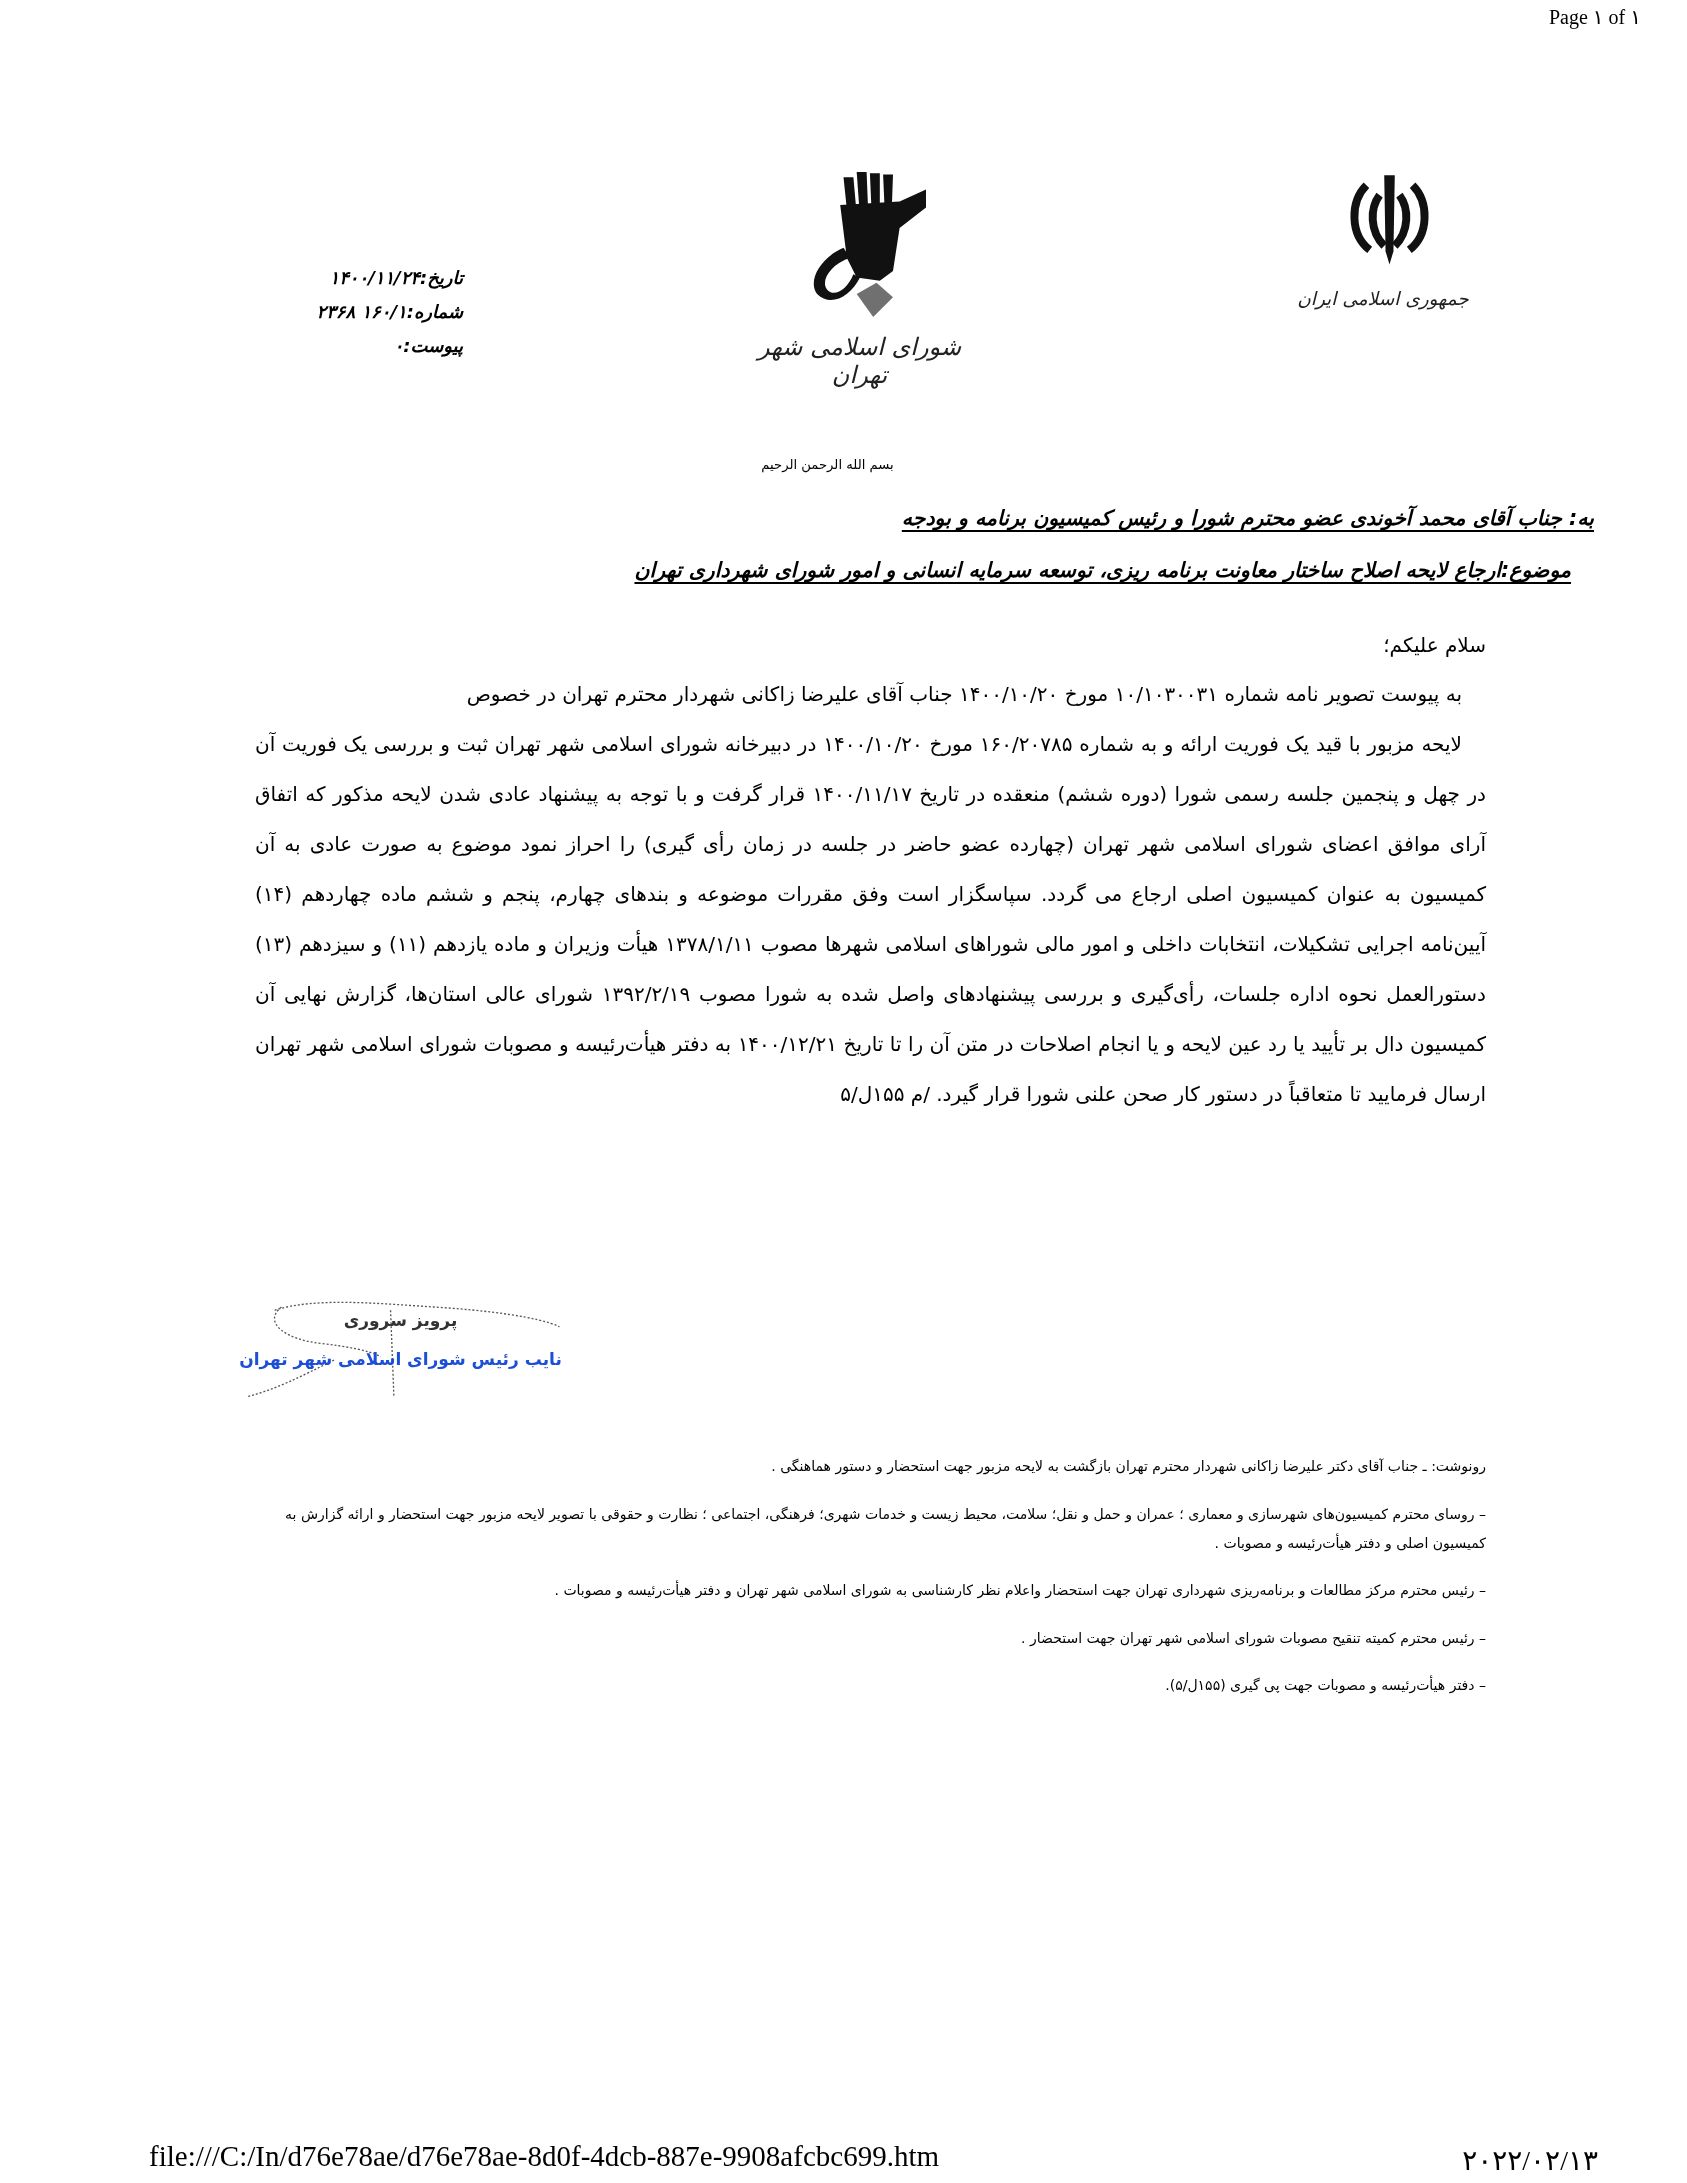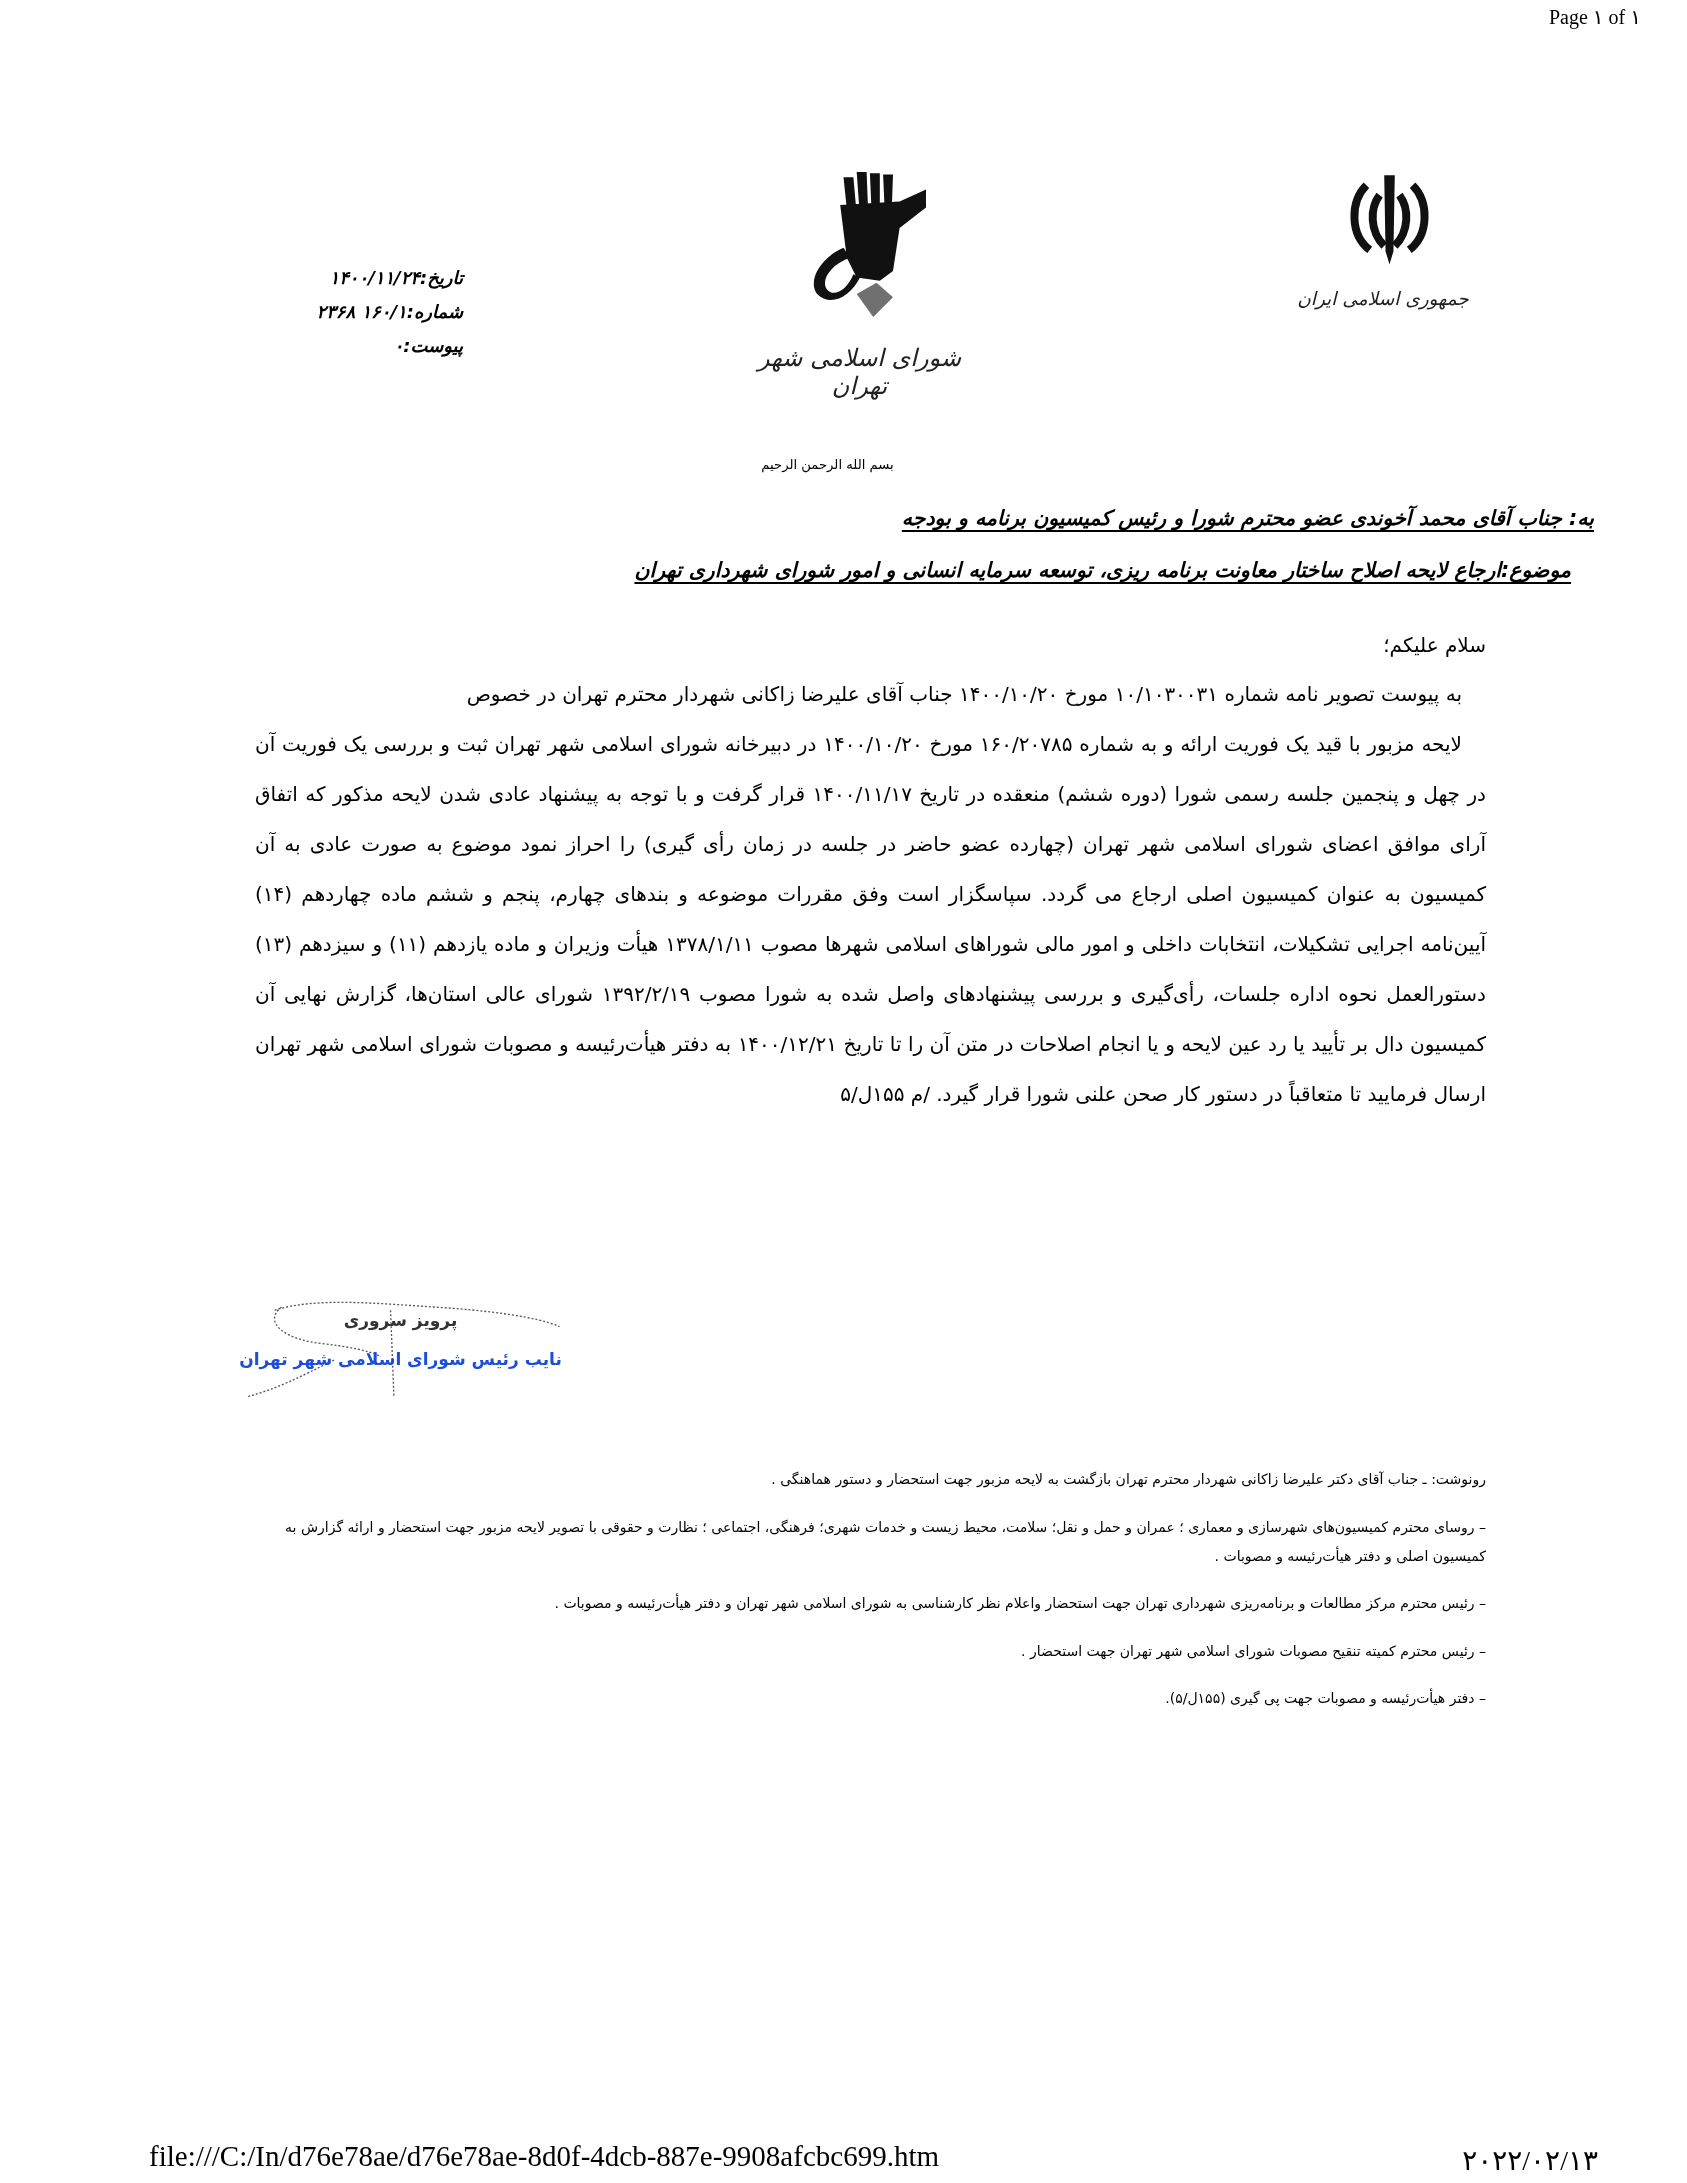--- a/index.html
+++ b/index.html
@@ -4,42 +4,42 @@
 <style>
   html, body { margin: 0; padding: 0; background: #ffffff; }
   body { width: 1687px; height: 2183px; position: relative; overflow: hidden; color: #000; font-family: "DejaVu Sans", sans-serif; }
 
   .page-num { position: absolute; top: 5px; right: 46px; font-family: "Liberation Serif", serif; font-size: 20px; }
 
   .meta { position: absolute; left: 291px; top: 261px; width: 172px; direction: rtl; text-align: right; font-family: "DejaVu Sans", sans-serif; font-weight: bold; font-style: italic; font-size: 18px; line-height: 34px; }
 
   .council-logo { position: absolute; left: 734px; top: 165px; width: 251px; height: 225px; }
   .council-logo .emblem { position: absolute; left: 60px; top: 0; width: 132px; height: 159px; }
-  .council-logo .caption { position: absolute; left: 0; top: 179px; width: 251px; text-align: center; direction: rtl; font-family: "DejaVu Serif", serif; font-style: italic; font-size: 24px; color: #222; }
+  .council-logo .caption { position: absolute; left: 0; top: 168px; width: 251px; text-align: center; direction: rtl; font-family: "DejaVu Serif", serif; font-style: italic; font-size: 24px; color: #222; }
 
   .iran-logo { position: absolute; left: 1297px; top: 172px; width: 172px; height: 159px; }
   .iran-logo .emblem { position: absolute; left: 46px; top: 0; width: 93px; height: 99px; }
   .iran-logo .caption { position: absolute; left: 0; top: 116px; width: 172px; text-align: center; direction: rtl; font-family: "DejaVu Serif", serif; font-style: italic; font-size: 18.5px; color: #222; }
 
   .basmala { position: absolute; left: 695px; top: 457px; width: 265px; text-align: center; direction: rtl; font-size: 13.2px; }
 
   .addressee { position: absolute; right: 93px; top: 506px; direction: rtl; text-align: right; font-weight: bold; font-style: italic; font-size: 20.5px; text-decoration: underline; text-underline-offset: 5.3px; white-space: nowrap; }
   .subject { position: absolute; right: 116px; top: 558px; direction: rtl; text-align: right; font-weight: bold; font-style: italic; font-size: 20.5px; text-decoration: underline; text-underline-offset: 5.3px; white-space: nowrap; }
 
   .body { position: absolute; left: 255px; width: 1231px; top: 625px; direction: rtl; text-align: justify; font-family: "DejaVu Sans", sans-serif; font-size: 20px; }
   .body .greet { line-height: 40px; margin-bottom: 4px; }
   .body p { margin: 0; line-height: 50px; text-indent: 24px; text-align: justify; text-align-last: right; }
   .body p.small { font-size: 14.6px; text-indent: 0; line-height: 33px; }
 
   .signature { position: absolute; left: 235px; top: 1297px; width: 331px; height: 106px; }
   .signature .scribble { position: absolute; left: 0; top: 0; width: 331px; height: 106px; }
   .signature .name { position: absolute; left: 86px; top: 13.2px; width: 159px; text-align: center; direction: rtl; font-size: 17px; font-weight: bold; color: #333; }
   .signature .title { position: absolute; left: 0; top: 52px; width: 331px; text-align: center; direction: rtl; font-size: 17px; font-weight: bold; color: #1d4ed8; }
 
-  .cc { position: absolute; left: 255px; width: 1231px; top: 1452px; direction: rtl; text-align: right; font-size: 14px; margin-top: 13px; }
+  .cc { position: absolute; left: 255px; width: 1231px; top: 1452px; direction: rtl; text-align: right; font-size: 14px; }
   .cc div { line-height: 29px; }
   .cc .gap { margin-top: 18.5px; }
 
   .footer-path { position: absolute; left: 149px; top: 2140px; font-family: "Liberation Serif", serif; font-size: 29px; }
   .footer-date { position: absolute; right: 89px; top: 2144px; font-family: "Liberation Serif", serif; font-size: 28px; direction: ltr; }
 </style>
 </head>
 <body>
 
 <div class="page-num">Page ۱ of ۱</div>

